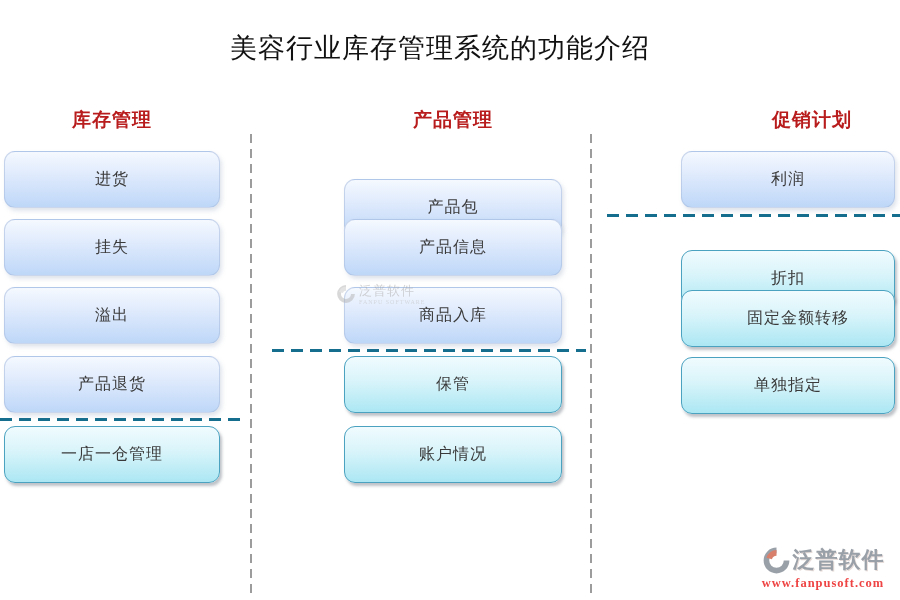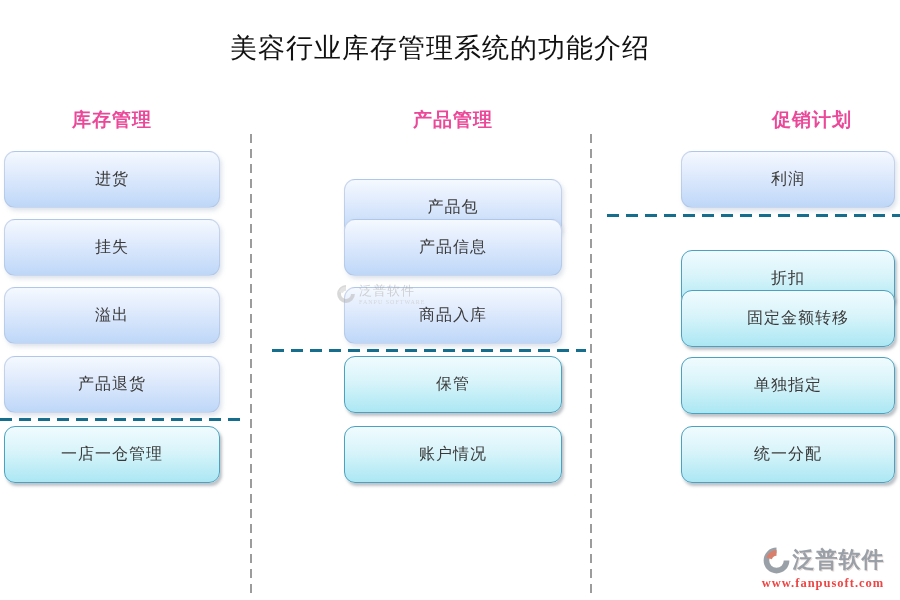--- a/index.html
+++ b/index.html
@@ -11,21 +11,21 @@
   .page{position:absolute;inset:0;width:900px;height:600px;}
 
   .title{
     position:absolute;top:30px;left:0;width:880px;
     text-align:center;font-size:27px;font-weight:400;color:#111;
     letter-spacing:1px;margin:0;
   }
 
   .col-header{
     position:absolute;top:107px;height:26px;
-    text-align:center;font-size:19px;font-weight:700;color:#ec4899;
+    text-align:center;font-size:19px;font-weight:700;color:#b91c1c;
     letter-spacing:1px;
   }
 
   .box{
     position:absolute;height:57px;
     display:flex;align-items:center;justify-content:center;
     font-size:16px;color:#3a3a3a;letter-spacing:1px;
     border-radius:11px;box-sizing:border-box;
   }
   .box.blue{
@@ -97,21 +97,20 @@
   <div class="box blue" style="left:344px;top:219px;width:218px;">产品信息</div>
   <div class="box blue" style="left:344px;top:287px;width:218px;">商品入库</div>
   <div class="box cyan" style="left:344px;top:426px;width:218px;">账户情况</div>
   <div class="box cyan" style="left:344px;top:356px;width:218px;">保管</div>
 
   <div class="col-header" style="left:705px;width:214px;">促销计划</div>
   <div class="box blue" style="left:681px;top:151px;width:214px;">利润</div>
   <div class="box cyan" style="left:681px;top:222px;width:214px;margin-top:28px;">折扣</div>
   <div class="box cyan" style="left:681px;top:290px;width:214px;padding-left:20px;">固定金额转移</div>
   <div class="box cyan" style="left:681px;top:357px;width:214px;">单独指定</div>
-  <div class="box cyan" style="left:681px;top:426px;width:214px;">统一分配</div>
 
   <div class="watermark">
     <span>
       <svg class="icon-svg" width="20" height="20" viewBox="0 0 36 36">
         <path d="M18 2 a16 16 0 1 0 16 16 h-7 a9 9 0 1 1 -9 -9 z" fill="#b3b3b3"></path>
         <path d="M18 5 a13 13 0 0 0 -12.5 9.5 l6.8 1.8 a6 6 0 0 1 5.7 -4.3 z" fill="#c9c9c9"></path>
       </svg>
     </span>
     <span class="wm-txt">
       <span class="wm-name">泛普软件</span>

